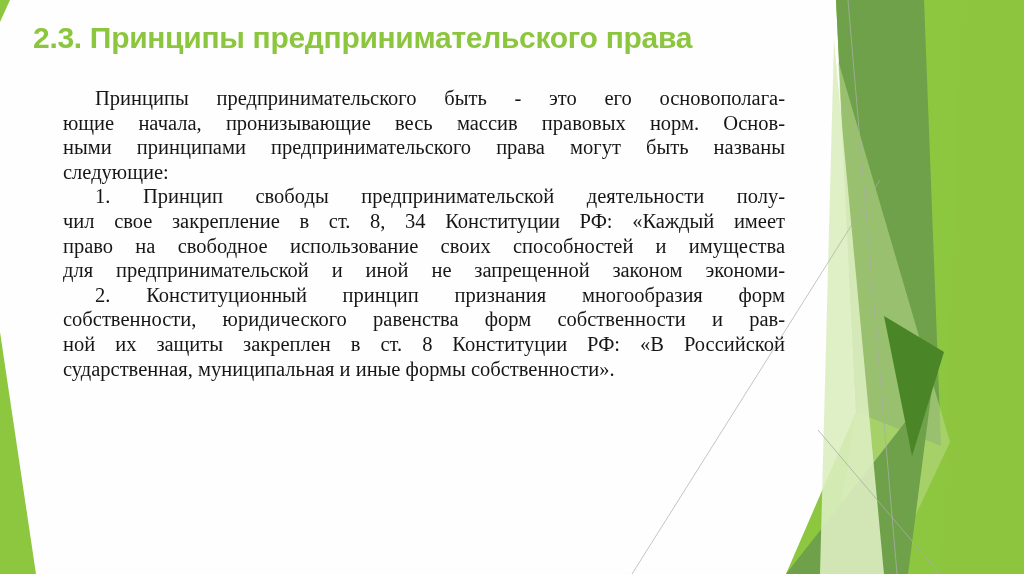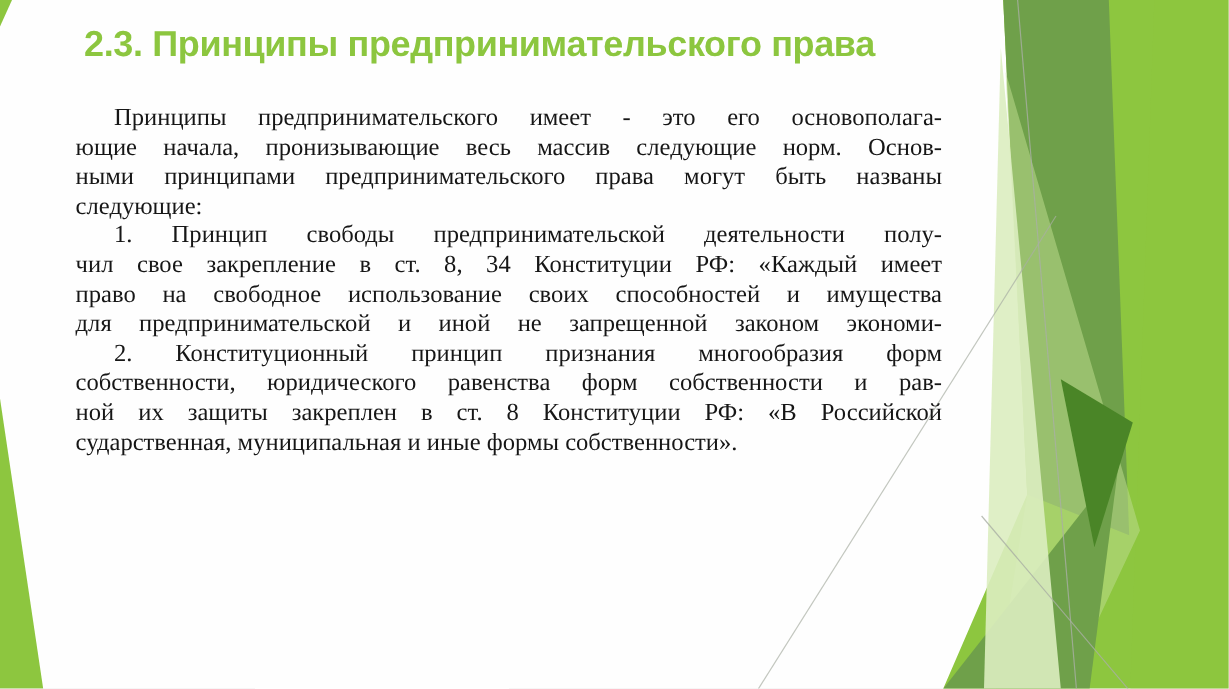--- a/index.html
+++ b/index.html
@@ -14,21 +14,20 @@
     position:absolute;left:0;top:0;width:1024px;height:574px;
     pointer-events:none;
   }
   .slide-title{
     position:absolute;left:33px;top:20px;
     width:780px;
     font-family:"Liberation Sans",sans-serif;
     font-size:30px;font-weight:600;
     letter-spacing:-0.3px;
     line-height:36px;
-    margin-left:37px;
   }
   .body-text{
     position:absolute;left:63px;top:86px;width:722px;
     font-family:"Liberation Serif",serif;
     font-size:20.5px;line-height:24.6px;
     color:#161616;
   }
   .body-text .line{
     text-align:justify;
     text-align-last:justify;
@@ -62,22 +61,22 @@
     <line x1="818" y1="430" x2="940" y2="574" stroke-width="1" opacity="0.8" stroke="#A9AFA4"></line>
     <line x1="880" y1="180" x2="632" y2="574" stroke-width="1" opacity="0.7" stroke="#A9AFA4"></line>
 
     <polygon points="0,332 0,574 36,574" fill="#8DC63F"></polygon>
     <polygon points="0,0 10,0 0,22" fill="#8DC63F"></polygon>
   </svg>
 
   <div class="slide-title" style="color: rgb(140, 198, 63);">2.3. Принципы предпринимательского права</div>
 
   <div class="body-text" id="body-text">
-      <div class="line indent"><span>Принципы предпринимательского имеет - это его основополага-</span></div>
-      <div class="line"><span>ющие начала, пронизывающие весь массив следующие норм. Основ-</span></div>
+      <div class="line indent"><span>Принципы предпринимательского быть - это его основополага-</span></div>
+      <div class="line"><span>ющие начала, пронизывающие весь массив правовых норм. Основ-</span></div>
       <div class="line"><span>ными принципами предпринимательского права могут быть названы</span></div>
       <div class="line end"><span>следующие:</span></div>
       <div class="line indent"><span>1. Принцип </span><b>свободы предпринимательской деятельности</b><span> полу-</span></div>
       <div class="line"><span>чил свое закрепление в ст. 8, 34 Конституции РФ: «Каждый имеет</span></div>
       <div class="line"><span>право на свободное использование своих способностей и имущества</span></div>
       <div class="line"><span>для предпринимательской и иной не запрещенной законом экономи-</span></div>
       <div class="line indent"><span>2. Конституционный принцип признания многообразия форм</span></div>
       <div class="line"><b>собственности, юридического</b><span> равенства форм собственности и </span><b>рав-</b></div>
       <div class="line"><b>ной их защиты</b><span> закреплен в ст. 8 Конституции РФ: «В Российской</span></div>
       <div class="line end"><span>сударственная, муниципальная и иные формы собственности».</span></div>

